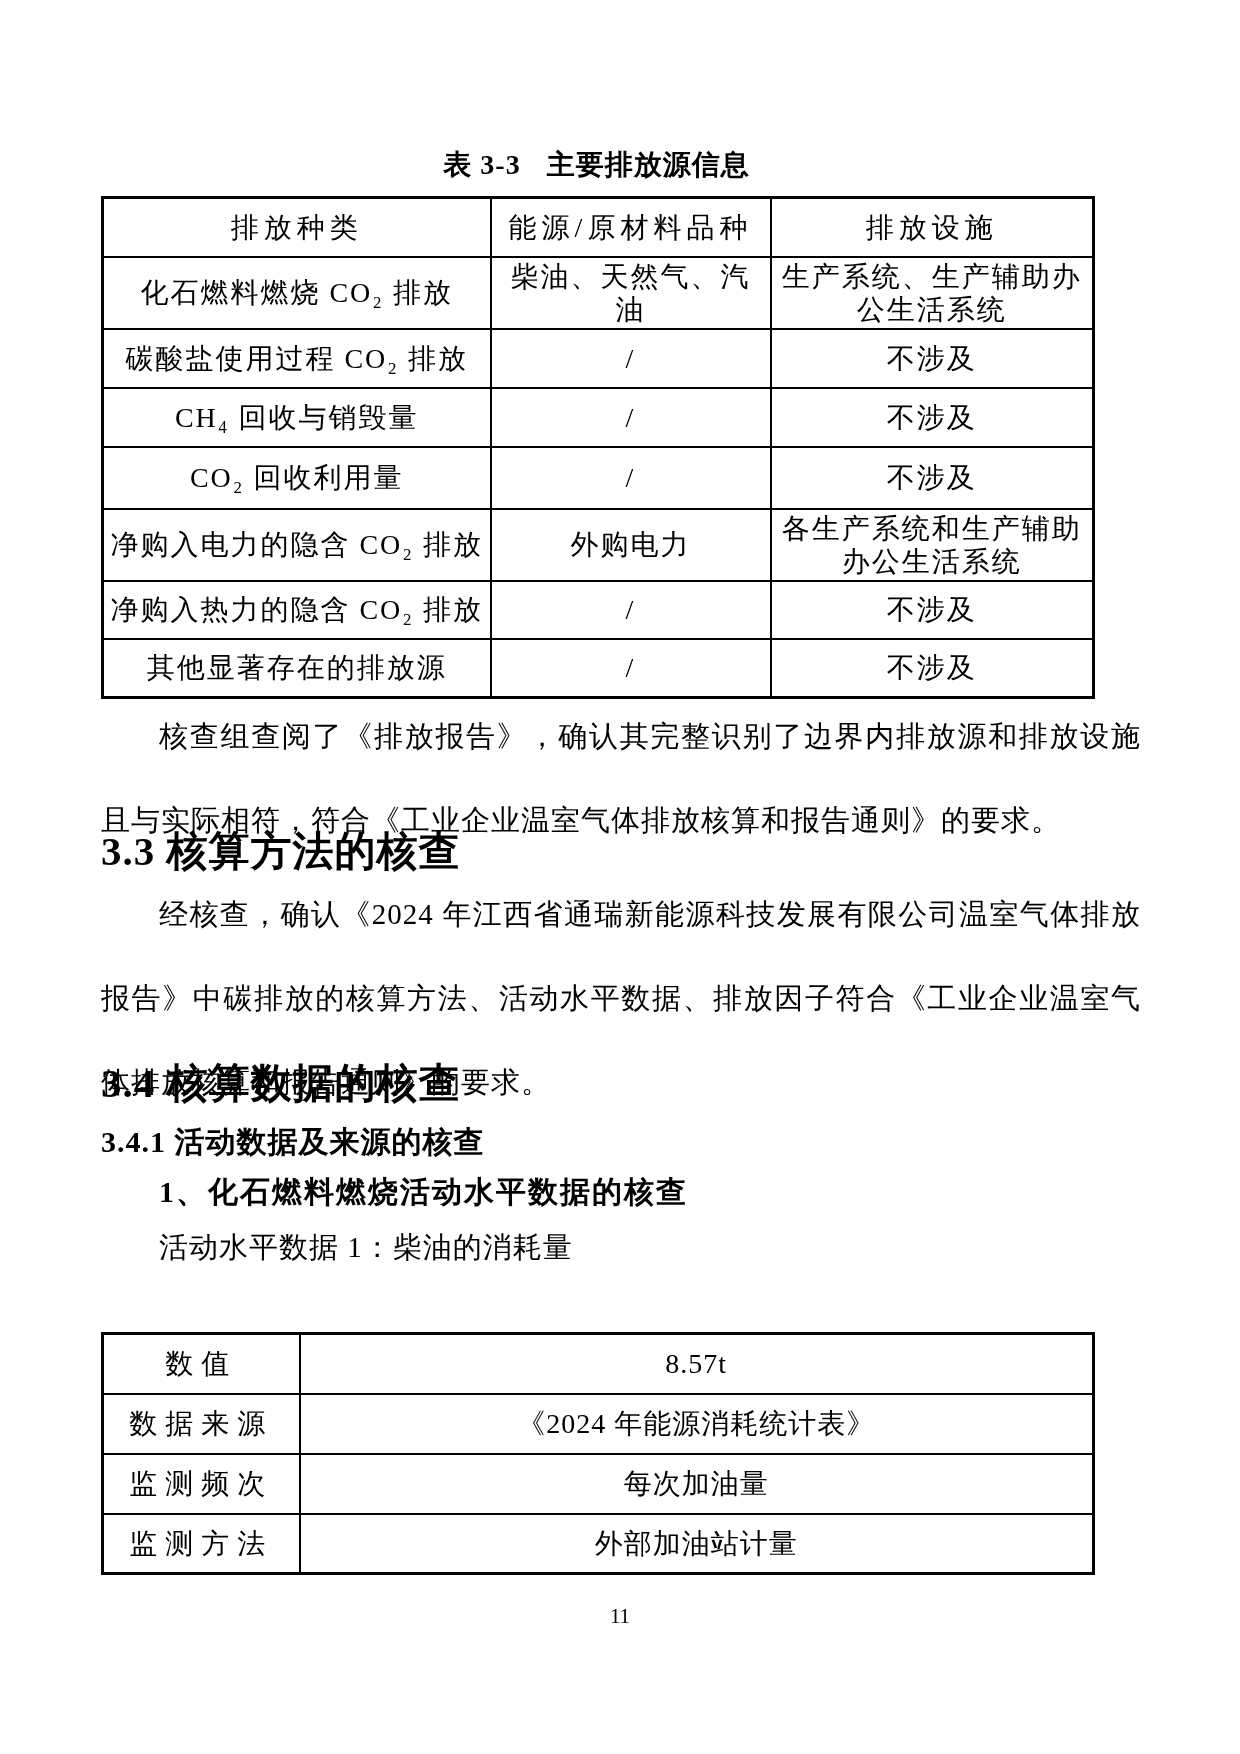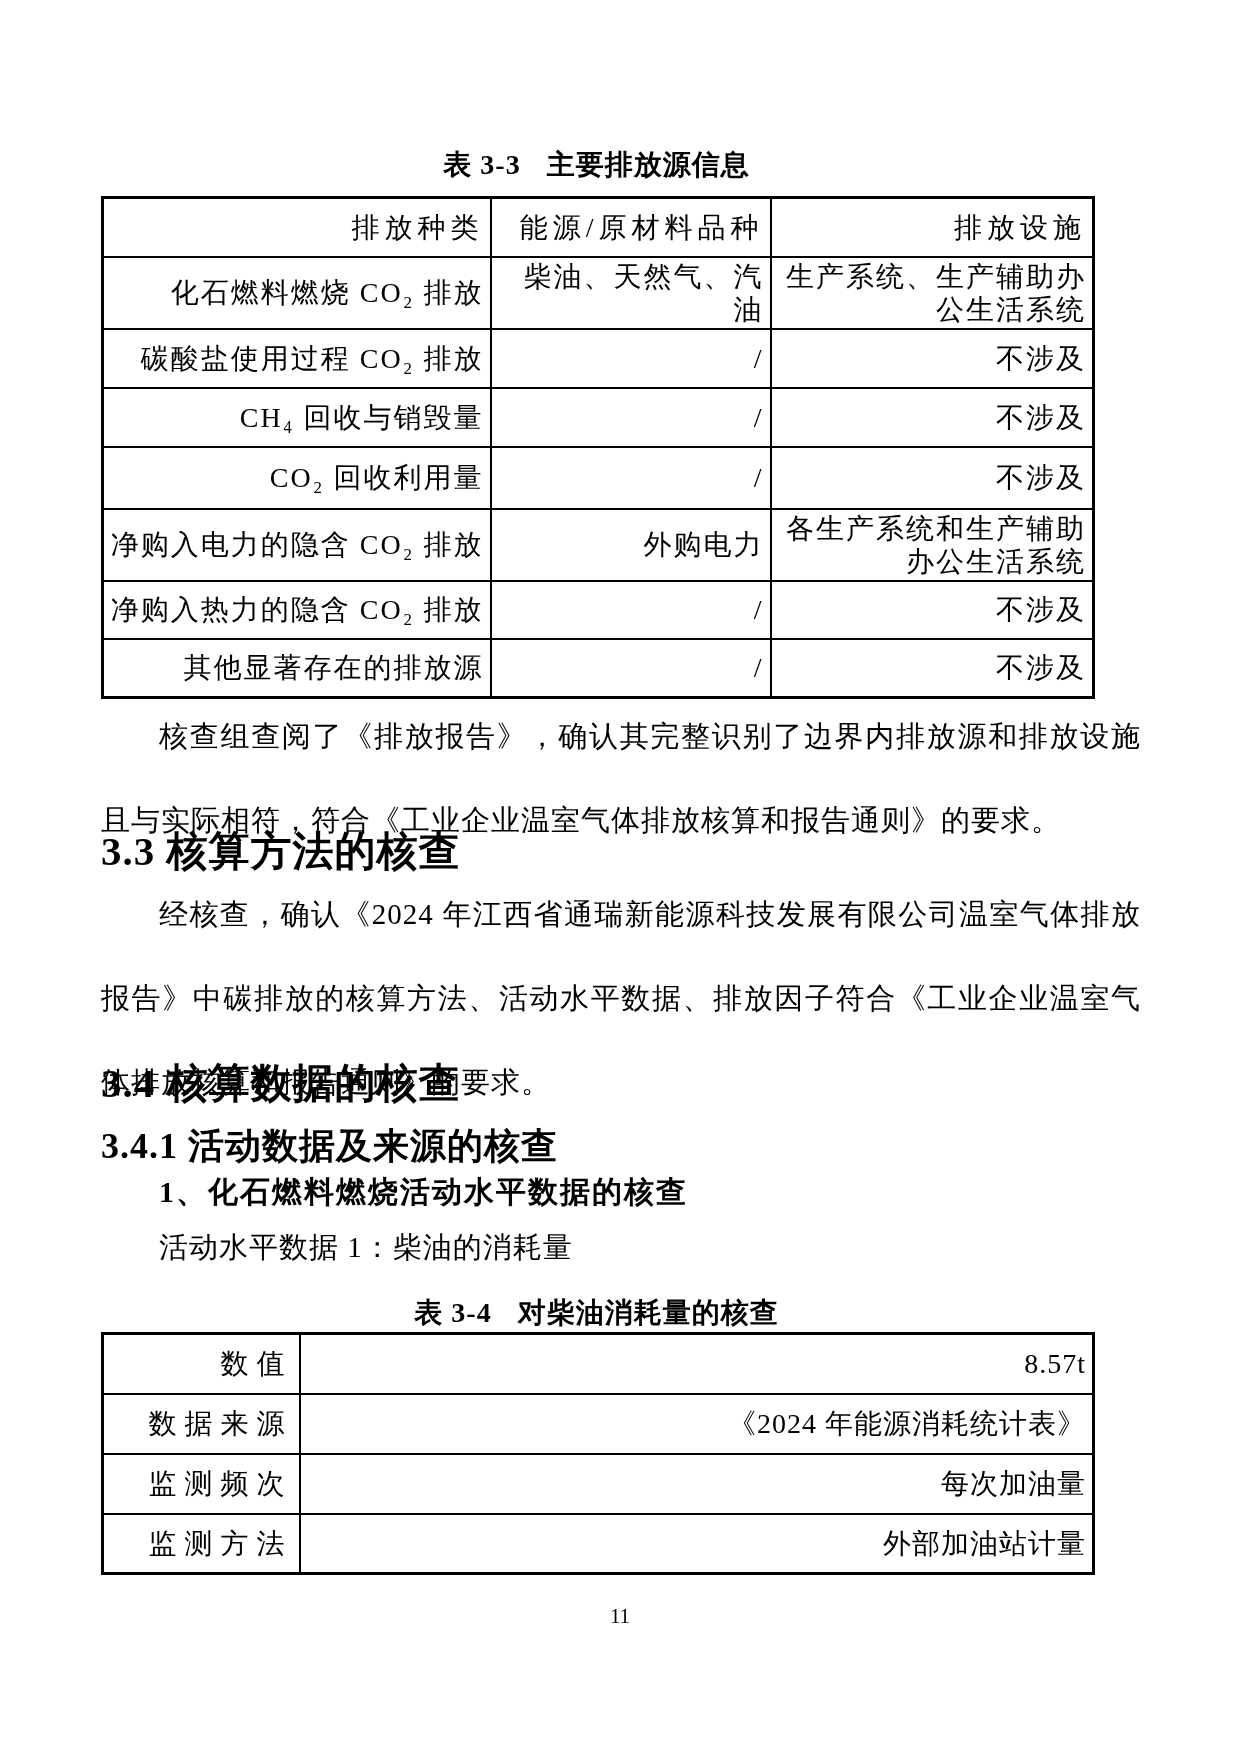--- a/index.html
+++ b/index.html
@@ -24,21 +24,21 @@
   .cap-t2 { top: 1294px; }
 
   
   table.doc-table {
     position: absolute; left: 101px; width: 991px;
     border-collapse: collapse; table-layout: fixed;
     border: 3px solid #000;
   }
   .doc-table th, .doc-table td {
     border: 2px solid #000;
-    text-align: right; vertical-align: middle;
+    text-align: center; vertical-align: middle;
     font-size: 28px; font-weight: normal;
     line-height: 33px; letter-spacing: 2px;
     padding: 2px 6px;
   }
   table.t1 { top: 196px; }
   .t1 th { letter-spacing: 5px; }
   .t1 col.c1 { width: 388px; }
   .t1 col.c2 { width: 280px; }
   .t1 col.c3 { width: 323px; }
   .t1 tr.hrow   { height: 59px; }
@@ -69,21 +69,21 @@
   .p2 { top: 872px; }
 
   
   .sec-heading {
     position: absolute; left: 101px;
     font-size: 41px; font-weight: bold; letter-spacing: 1px;
     white-space: nowrap;
   }
   .h33 { top: 824px; }
   .h34 { top: 1056px; }
-  .h341 { top: 1122px; font-size: 36px; }
+  .h341 { top: 1122px; font-size: 30px; }
   .sub1 { position: absolute; left: 159px; top: 1172px;
           font-size: 30px; font-weight: bold; letter-spacing: 2px; white-space: nowrap; }
   .activity { position: absolute; left: 159px; top: 1228px;
           font-size: 29px; letter-spacing: 1px; white-space: nowrap; }
 
   .page-number {
     position: absolute; left: 0; top: 1604px; width: 1240px;
     text-align: center; font-size: 21px; font-weight: normal;
   }
 </style>
@@ -155,23 +155,20 @@
   <p class="body-para p2">经核查，确认《2024 年江西省通瑞新能源科技发展有限公司温室气体排放报告》中碳排放的核算方法、活动水平数据、排放因子符合《工业企业温室气体排放核算和报告通则》的要求。</p>
 
   <div class="sec-heading h34">3.4 核算数据的核查</div>
 
   <div class="sec-heading h341">3.4.1 活动数据及来源的核查</div>
 
   <div class="sub1">1、化石燃料燃烧活动水平数据的核查</div>
 
   <div class="activity">活动水平数据 1：柴油的消耗量</div>
 
-  <div class="caption cap-t2">
-    <span class="cap-label">表 3-4</span><span class="cap-title">对柴油消耗量的核查</span>
-  </div>
 
   <table class="doc-table t2">
     <colgroup>
         <col class="c1">
         <col class="c2">
       </colgroup>
     <tbody>
       <tr>
         <td class="label">数值</td>
         <td class="value">8.57t</td>

